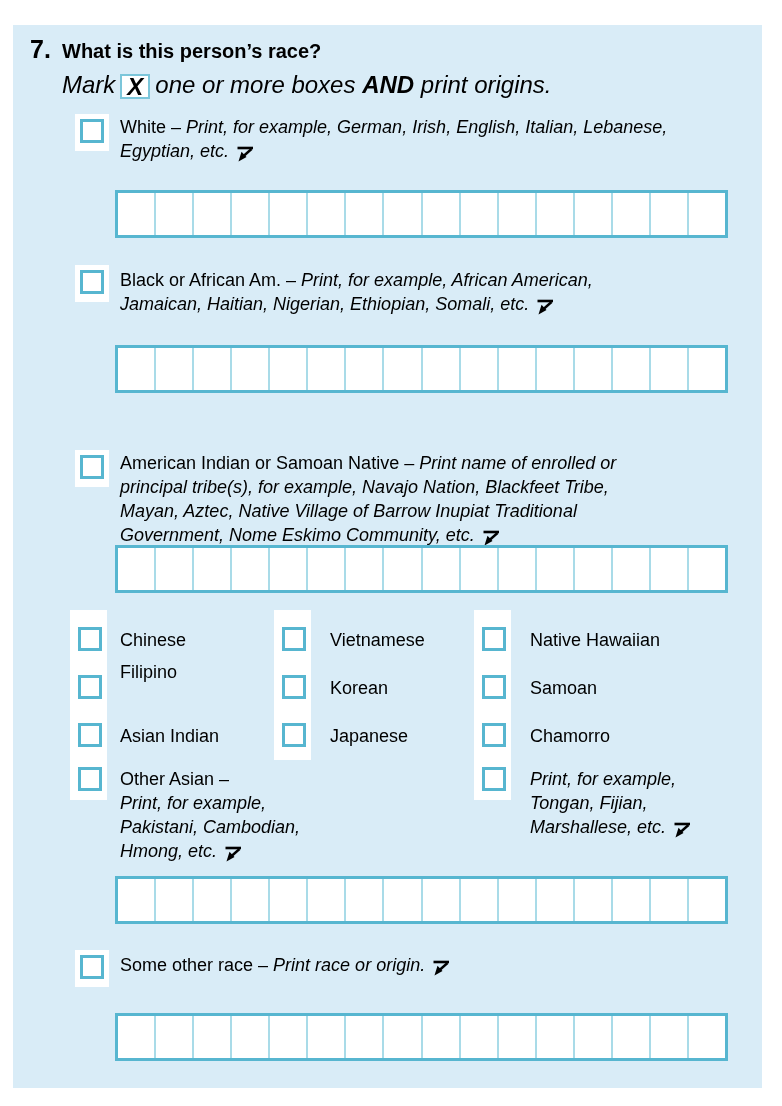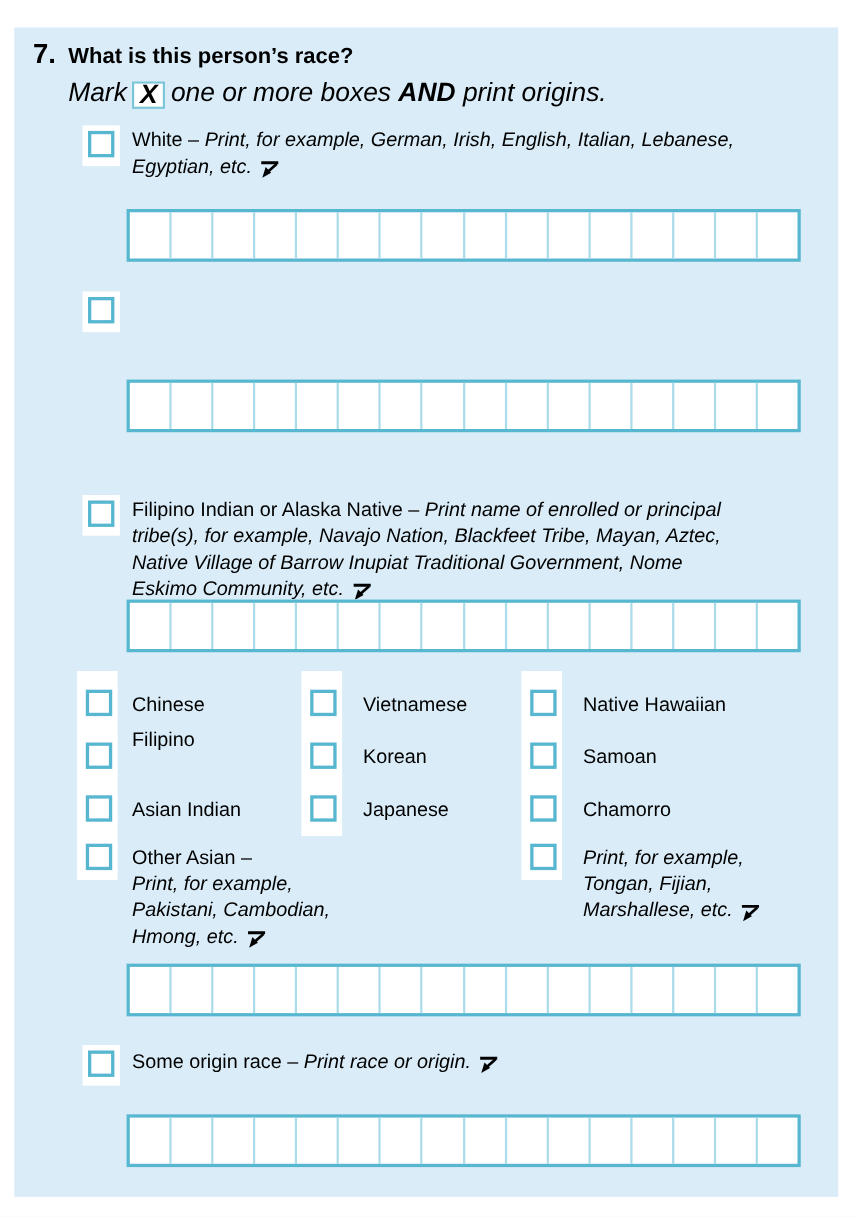--- a/index.html
+++ b/index.html
@@ -65,20 +65,28 @@
       <div class="cell"></div>
       <div class="cell"></div>
       <div class="cell"></div>
       <div class="cell"></div>
       <div class="cell"></div>
     </div>
 
   <div class="cb-halo" style="left:62px; top:240px">
       <div class="cb"></div>
     </div>
+  <div class="sect" style="left:107px; top:243px; width:550px">
+    <span>Black or African Am. –</span>
+    <span class="italic">Print, for example, African American, Jamaican, Haitian, Nigerian, Ethiopian, Somali, etc.</span><svg class="print-arrow" width="19" height="17" viewBox="0 0 19 17">
+        <line x1="1.5" y1="2" x2="17" y2="2" stroke="#000" stroke-width="2.6"></line>
+        <line x1="15.5" y1="3" x2="7" y2="10.5" stroke="#000" stroke-width="2.4"></line>
+        <polygon points="2.5,15.5 10.5,11 5.5,5.8" fill="#000"></polygon>
+      </svg>
+  </div>
   <div class="writein" style="left:102px; top:320px">
       <div class="cell"></div>
       <div class="cell"></div>
       <div class="cell"></div>
       <div class="cell"></div>
       <div class="cell"></div>
       <div class="cell"></div>
       <div class="cell"></div>
       <div class="cell"></div>
       <div class="cell"></div>
@@ -88,21 +96,21 @@
       <div class="cell"></div>
       <div class="cell"></div>
       <div class="cell"></div>
       <div class="cell"></div>
     </div>
 
   <div class="cb-halo" style="left:62px; top:425px">
       <div class="cb"></div>
     </div>
   <div class="sect" style="left:107px; top:426px; width:550px">
-    <span>Filipino Indian or Alaska Native –</span>
+    <span>American Indian or Samoan Native –</span>
     <span class="italic">Print name of enrolled or principal tribe(s), for example, Navajo Nation, Blackfeet Tribe, Mayan, Aztec, Native Village of Barrow Inupiat Traditional Government, Nome Eskimo Community, etc.</span><svg class="print-arrow" width="19" height="17" viewBox="0 0 19 17">
         <line x1="1.5" y1="2" x2="17" y2="2" stroke="#000" stroke-width="2.6"></line>
         <line x1="15.5" y1="3" x2="7" y2="10.5" stroke="#000" stroke-width="2.4"></line>
         <polygon points="2.5,15.5 10.5,11 5.5,5.8" fill="#000"></polygon>
       </svg>
   </div>
   <div class="writein" style="left:102px; top:520px">
       <div class="cell"></div>
       <div class="cell"></div>
       <div class="cell"></div>
@@ -180,21 +188,21 @@
       <div class="cell"></div>
       <div class="cell"></div>
       <div class="cell"></div>
       <div class="cell"></div>
     </div>
 
   <div class="cb-halo" style="left:62px; top:925px">
       <div class="cb"></div>
     </div>
   <div class="sect" style="left:107px; top:928px">
-    <span>Some origin race –</span>
+    <span>Some other race –</span>
     <span class="italic">Print race or origin.</span><svg class="print-arrow" width="19" height="17" viewBox="0 0 19 17">
         <line x1="1.5" y1="2" x2="17" y2="2" stroke="#000" stroke-width="2.6"></line>
         <line x1="15.5" y1="3" x2="7" y2="10.5" stroke="#000" stroke-width="2.4"></line>
         <polygon points="2.5,15.5 10.5,11 5.5,5.8" fill="#000"></polygon>
       </svg>
   </div>
   <div class="writein" style="left:102px; top:988px">
       <div class="cell"></div>
       <div class="cell"></div>
       <div class="cell"></div>

